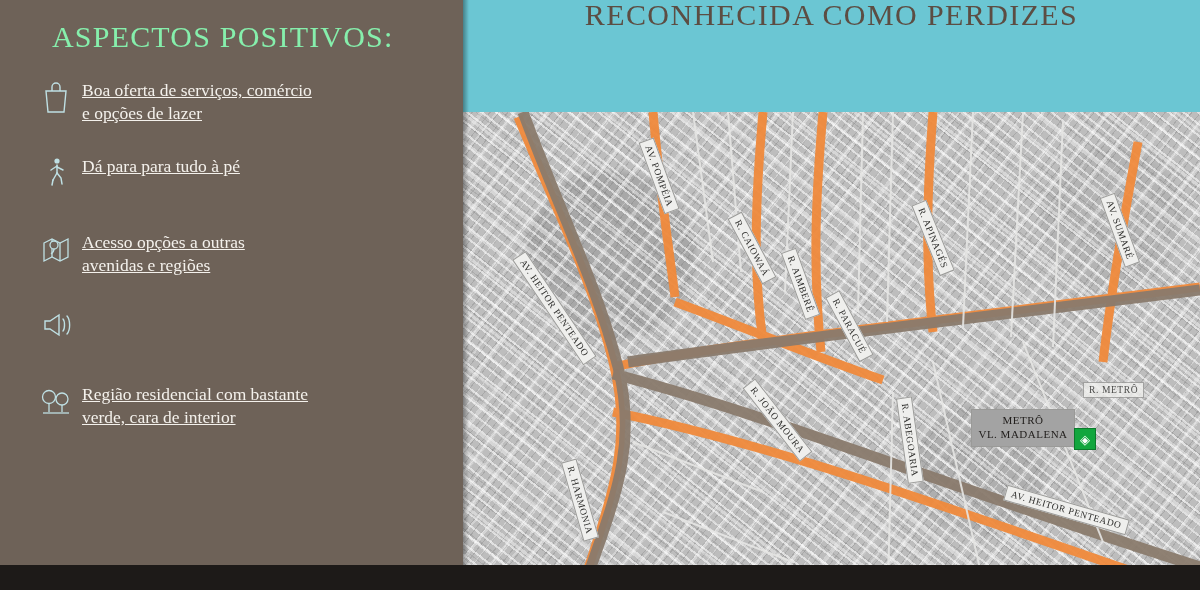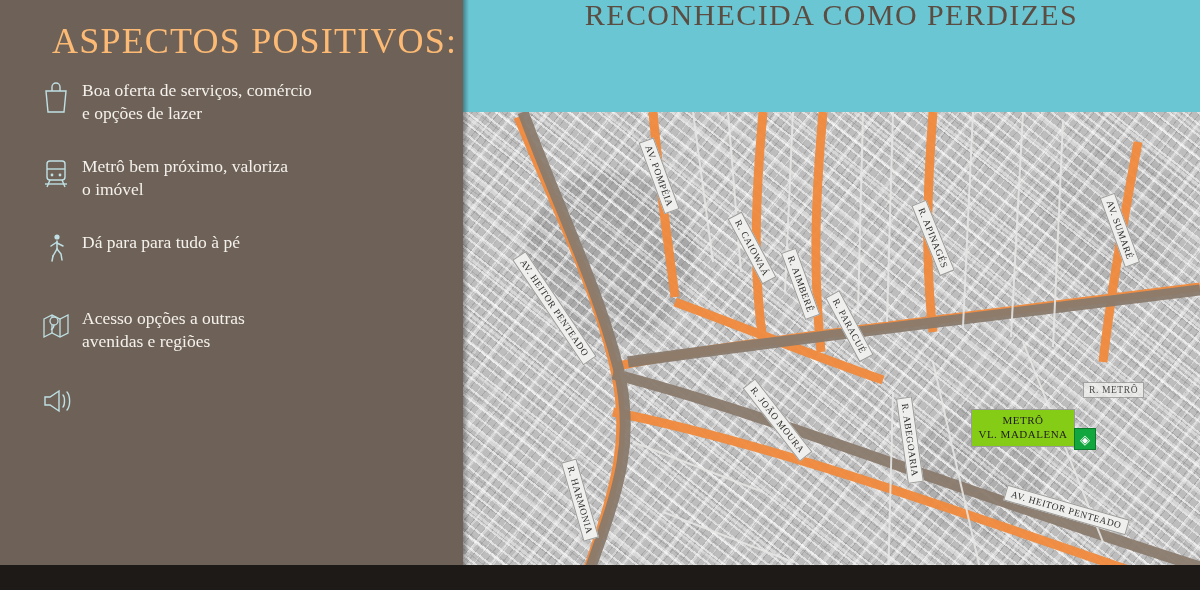--- a/index.html
+++ b/index.html
@@ -21,23 +21,23 @@
   #left-panel {
     position: absolute;
     left: 0; top: 0;
     width: 463px; height: 565px;
     background: #6e6258;
     padding: 0;
   }
   #panel-title {
     position: absolute;
     left: 52px; top: 20px;
-    font-size: 36px;
+    font-size: 30px;
     letter-spacing: 1.2px;
-    color: #fdba74;
+    color: #86efac;
     font-family: "Liberation Serif", serif;
     font-weight: normal;
   }
   #benefits {
     position: absolute;
     left: 30px; top: 78px;
     width: 420px;
   }
   .benefit {
     display: flex;
@@ -53,20 +53,21 @@
     justify-content: center;
     padding-top: 2px;
   }
   .benefit .txt {
     font-size: 17.5px;
     line-height: 1.32;
     color: #f4f1ec;
     font-family: "Liberation Serif", serif;
     white-space: pre-line;
     padding-top: 1px;
+    text-decoration: underline;
   }
   .benefit svg { display: block; }
 
   
   #right-area {
     position: absolute;
     left: 463px; top: 0;
     width: 737px; height: 590px;
     background: #6bc6d3;
     overflow: hidden;
@@ -122,21 +123,21 @@
     font-size: 9.5px;
     letter-spacing: .6px;
     padding: 2px 5px;
     white-space: nowrap;
     transform-origin: center center;
   }
   #metro-label {
     position: absolute;
     left: 508px; top: 297px;
     width: 104px;
-    background: #84cc16;
+    background: #a3a3a3;
     border: 1px solid #9a9a98;
     text-align: center;
     font-size: 11px;
     line-height: 1.25;
     letter-spacing: .5px;
     color: #23201e;
     padding: 4px 2px;
     font-family: "Liberation Serif", serif;
     white-space: pre-line;
   }
@@ -176,35 +177,20 @@
         <div class="ico">
           <svg width="30" height="34" viewBox="0 0 30 34" fill="none" stroke="#bfe0e4" stroke-width="1.4">
             <path d="M5 11h20l-2 21H7L5 11z"></path>
             <path d="M11 11V7a4 4 0 0 1 8 0v4"></path>
           </svg>
         </div>
         <div class="txt">Boa oferta de serviços, comércio
 e opções de lazer</div>
       </div>
 
-      <div class="benefit">
-        <div class="ico">
-          <svg width="30" height="34" viewBox="0 0 30 34" fill="none" stroke="#bfe0e4" stroke-width="1.4">
-            <rect x="6" y="5" width="18" height="19" rx="3"></rect>
-            <line x1="6" y1="13" x2="24" y2="13"></line>
-            <circle cx="11" cy="19" r="1.4" fill="#bfe0e4" stroke="none"></circle>
-            <circle cx="19" cy="19" r="1.4" fill="#bfe0e4" stroke="none"></circle>
-            <line x1="4" y1="28" x2="26" y2="28"></line>
-            <line x1="9" y1="24" x2="6" y2="31"></line>
-            <line x1="21" y1="24" x2="24" y2="31"></line>
-          </svg>
-        </div>
-        <div class="txt">Metrô bem próximo, valoriza
-o imóvel</div>
-      </div>
 
       <div class="benefit">
         <div class="ico">
           <svg width="30" height="34" viewBox="0 0 30 34" fill="none" stroke="#bfe0e4" stroke-width="1.5" stroke-linecap="round">
             <circle cx="16" cy="5" r="2.6" fill="#bfe0e4" stroke="none"></circle>
             <path d="M16 9v8"></path>
             <path d="M16 10l-6 4"></path>
             <path d="M16 11l6 3"></path>
             <path d="M16 17l-4 7"></path>
             <path d="M16 17l4 5 1 6"></path>
@@ -230,20 +216,33 @@
       <div class="benefit">
         <div class="ico">
           <svg width="32" height="34" viewBox="0 0 32 34" fill="none" stroke="#bfe0e4" stroke-width="1.4">
             <path d="M5 13v8h5l9 6V7l-9 6H5z"></path>
             <path d="M23 11c2 2 2 10 0 12" stroke-linecap="round"></path>
             <path d="M27 8c3.5 4 3.5 14 0 18" stroke-linecap="round"></path>
           </svg>
         </div>
       </div>
 
+      <div class="benefit">
+        <div class="ico">
+          <svg width="34" height="34" viewBox="0 0 34 34" fill="none" stroke="#bfe0e4" stroke-width="1.3">
+            <circle cx="10" cy="13" r="6.5"></circle>
+            <path d="M10 19v9"></path>
+            <circle cx="23" cy="15" r="6"></circle>
+            <path d="M23 21v7"></path>
+            <path d="M4 29h26"></path>
+          </svg>
+        </div>
+        <div class="txt">Região residencial com bastante
+verde, cara de interior</div>
+      </div>
 
     </div>
   </div>
 
   <div id="right-area">
     <div id="headline">RECONHECIDA COMO PERDIZES</div>
 
     <div id="map">
       <div class="texture"></div>
       <div class="blocks"></div>

